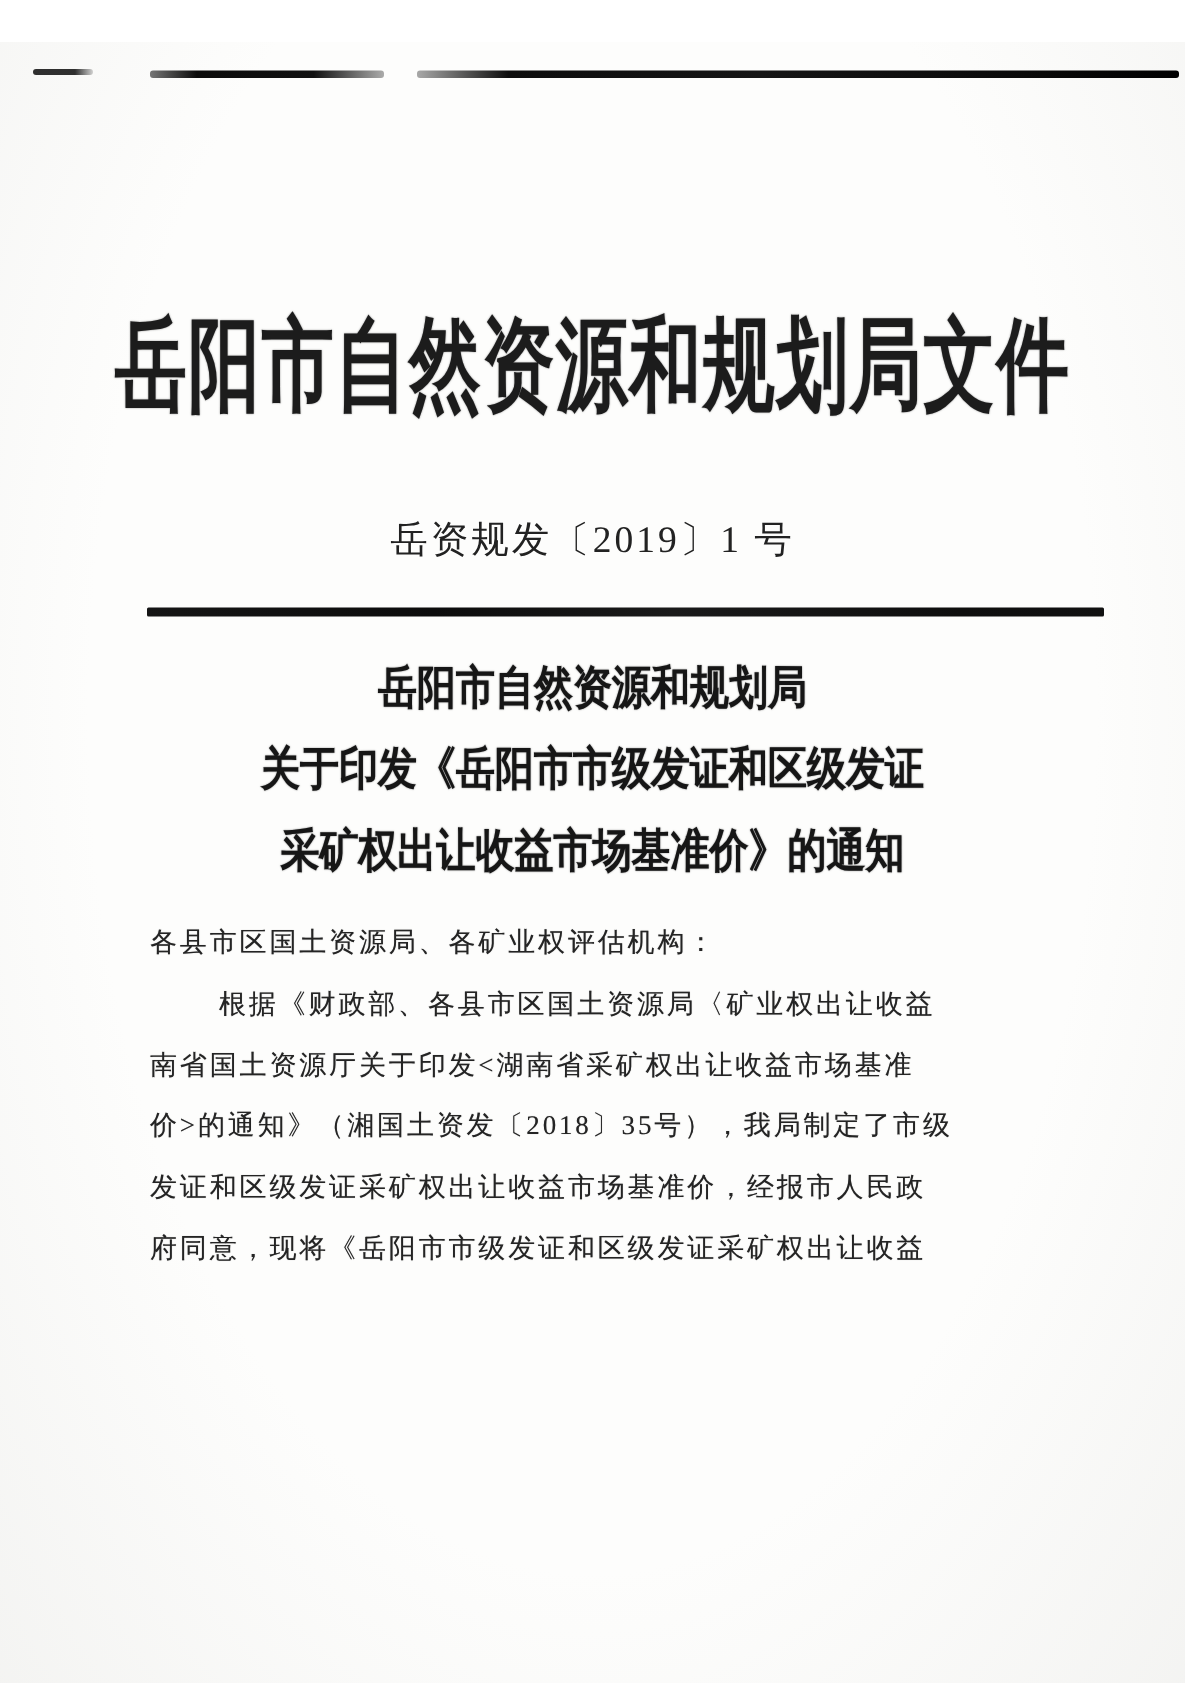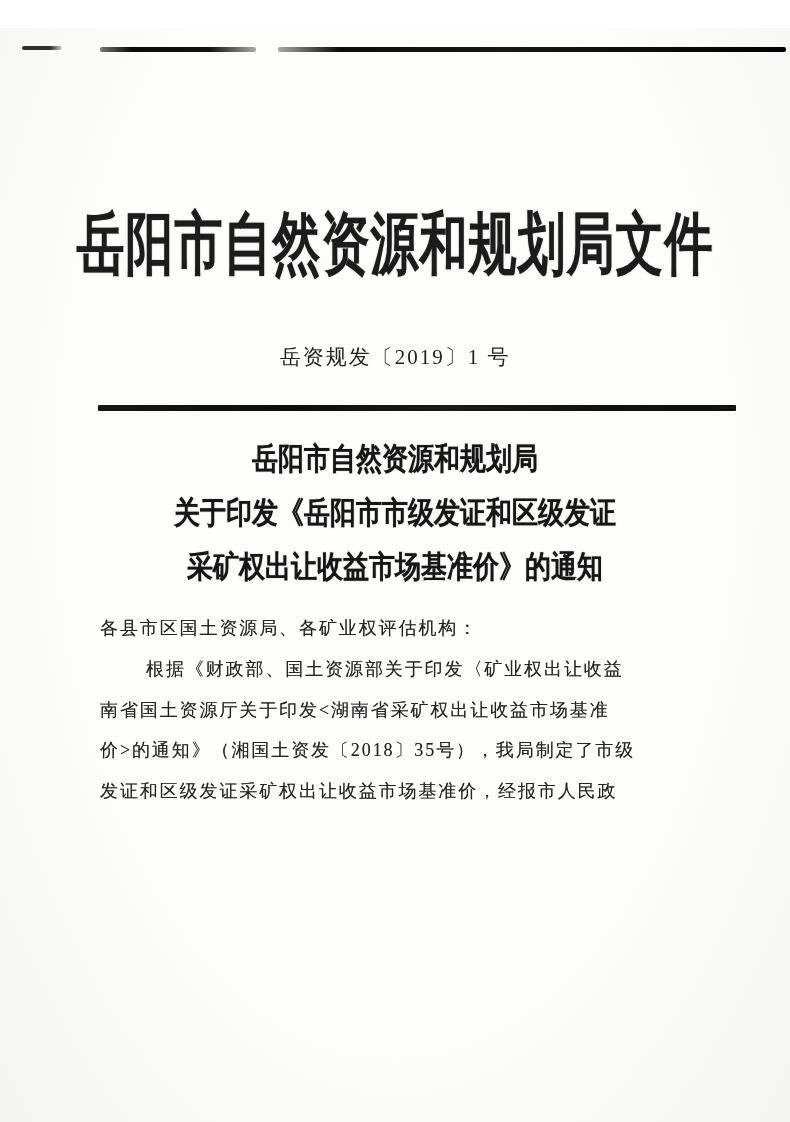--- a/index.html
+++ b/index.html
@@ -42,21 +42,21 @@
     transform-origin: 50% 20%;
     white-space: nowrap;
     text-shadow: 0 0 1px rgba(30,30,30,.55);
   }
 
   .doc-number {
     position: absolute;
     left: 0; top: 315px;
     width: 790px;
     text-align: center;
-    font-size: 21px;
+    font-size: 25px;
     letter-spacing: 2px;
     color: #222;
   }
 
   .rule {
     position: absolute;
     left: 98px; top: 377px;
     width: 638px; height: 6px;
     background: linear-gradient(90deg, #151515, #0c0c0c 30%, #1a1a1a 55%, #0e0e0e 85%, #111);
     border-radius: 1px;
@@ -105,19 +105,20 @@
   <div class="rule"></div>
 
   <div class="doc-title">
     <div>岳阳市自然资源和规划局</div>
     <div>关于印发《岳阳市市级发证和区级发证</div>
     <div>采矿权出让收益市场基准价》的通知</div>
   </div>
 
   <div class="doc-body">
     <div class="line">各县市区国土资源局、各矿业权评估机构：</div>
-    <div class="line indent">根据《财政部、国土资源部关于印发〈矿业权出让收益</div>
+    <div class="line indent">根据《财政部、各县市区国土资源局〈矿业权出让收益</div>
     <div class="line">南省国土资源厅关于印发&lt;湖南省采矿权出让收益市场基准</div>
     <div class="line">价&gt;的通知》（湘国土资发〔2018〕35号），我局制定了市级</div>
     <div class="line">发证和区级发证采矿权出让收益市场基准价，经报市人民政</div>
+    <div class="line">府同意，现将《岳阳市市级发证和区级发证采矿权出让收益</div>
   </div>
 
 </div>
 
 </body></html>

